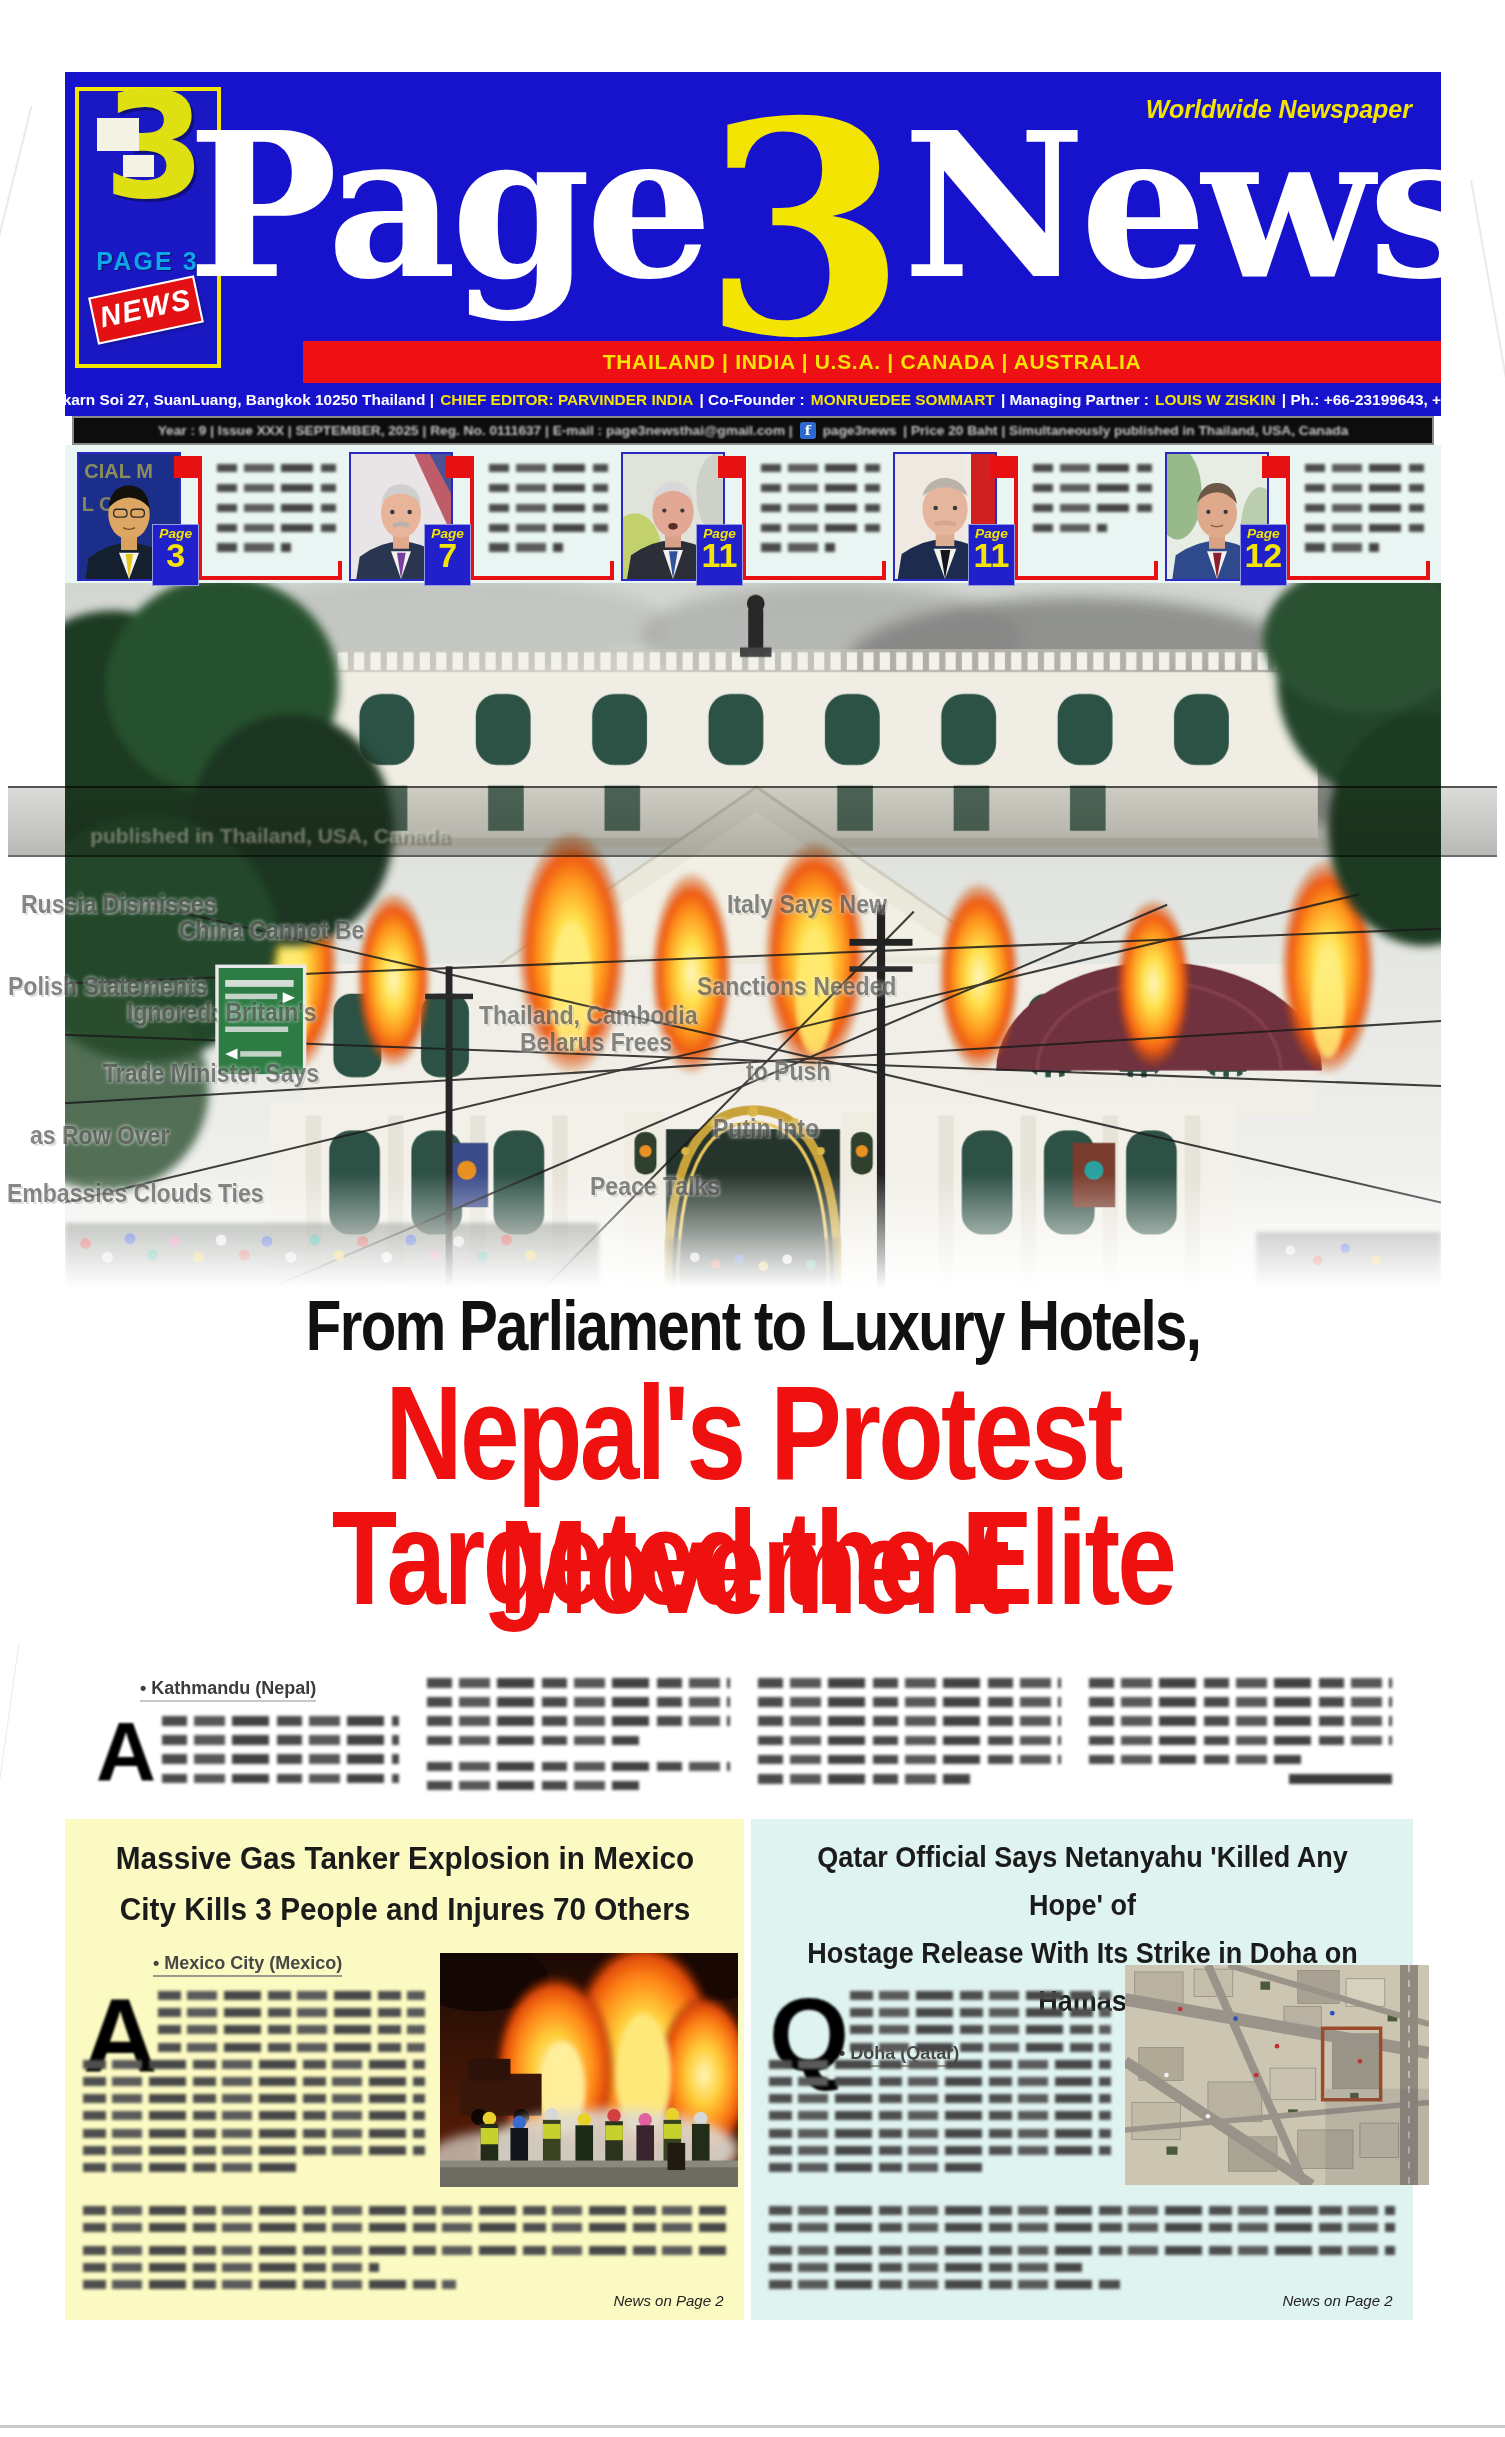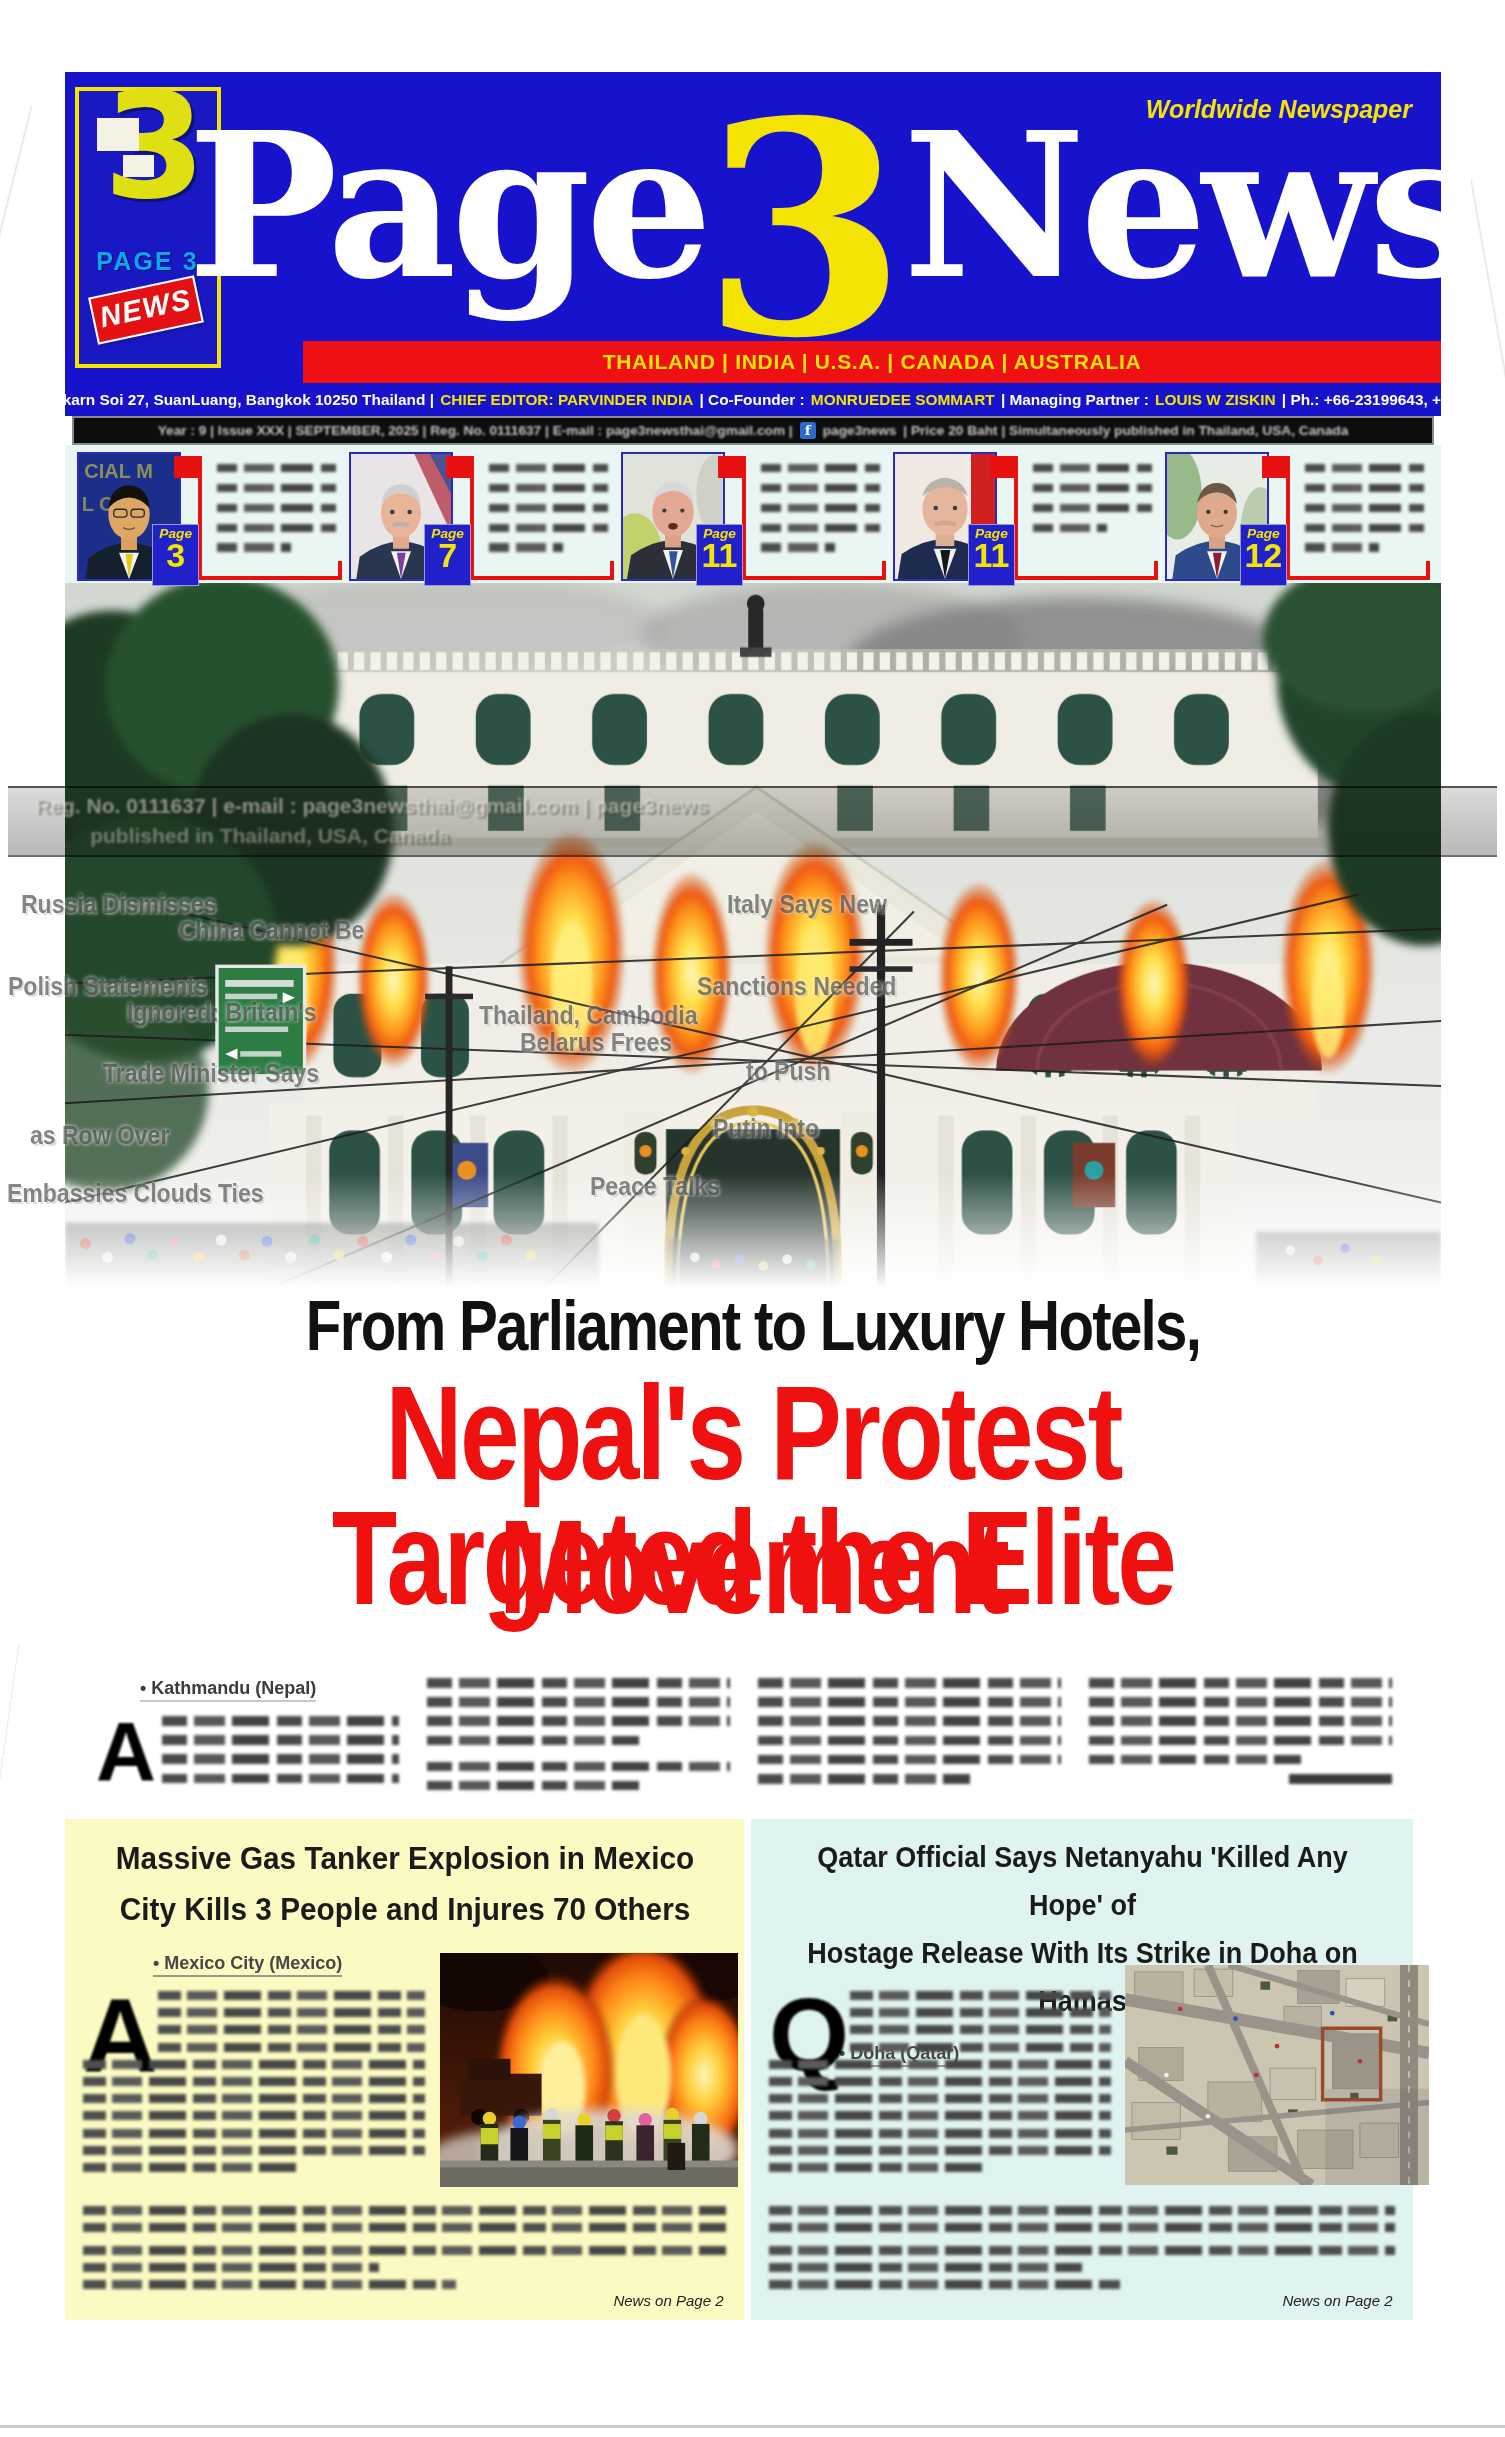--- a/index.html
+++ b/index.html
@@ -515,21 +515,20 @@
           <circle cx="1830" cy="990" r="7" fill="#d23a2e"></circle>
         <circle cx="1870" cy="972" r="7" fill="#2e4fd2"></circle>
           <circle cx="1915" cy="990" r="7" fill="#e8c02a"></circle>
       </g>
 
       <rect x="0" y="862" width="2010" height="168" fill="url(#fade)"></rect>
     </svg>
   </div>
 
   <div class="gband">
-    <div class="g1">Reg. No. 0111637  |  e-mail : page3newsthai@gmail.com  |  page3news</div>
     <div class="g2">published in Thailand, USA, Canada</div>
   </div>
 
   <div class="ghost" style="left:20.5px;top:890px">Russia Dismisses</div>
   <div class="ghost" style="left:179px;top:916px">China Cannot Be</div>
   <div class="ghost" style="left:8.2px;top:972px">Polish Statements</div>
   <div class="ghost" style="left:127px;top:998px">Ignored: Britain's</div>
   <div class="ghost" style="left:103px;top:1059px">Trade Minister Says</div>
   <div class="ghost" style="left:727px;top:890px">Italy Says New</div>
   <div class="ghost" style="left:697px;top:972px">Sanctions Needed</div>

